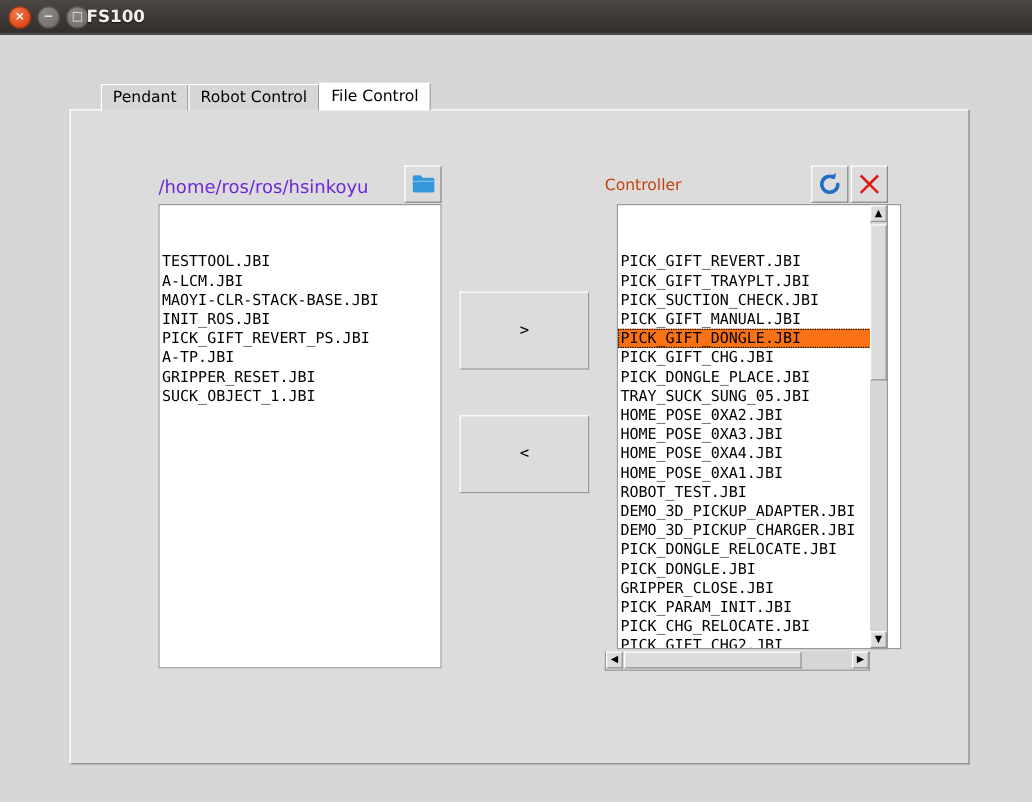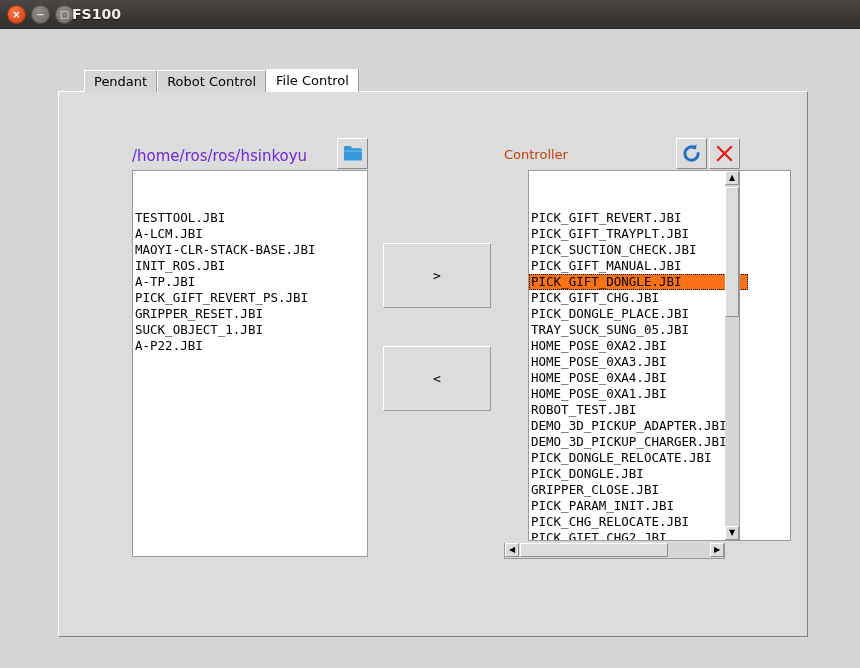--- a/index.html
+++ b/index.html
@@ -216,22 +216,22 @@
     position: absolute;
     left: 0; top: 9px;
     font-size: 13px;
     color: #c2410c;
     white-space: nowrap;
   }
   .refresh-btn { right: 33px; top: 0; width: 31px; height: 31px; }
   .delete-btn  { right: 0;    top: 0; width: 31px; height: 31px; }
 
   .right-list {
-    left: 528px; top: 170px;
-    width: 263px; height: 371px;
+    left: 514px; top: 170px;
+    width: 237px; height: 371px;
   }
   .right-list .list-items { right: auto; left: 0; width: 219px; }
 
   
   .vscroll {
     position: absolute;
     right: 504px; top: 170px;
     width: 15px; height: 371px;
     left: 725px;
     background: #d6d6d6;
@@ -327,25 +327,24 @@
       </svg>
     </div>
   </div>
 
   <div class="listbox left-list">
     <div class="list-items" id="left-items">
         <div class="list-item">TESTTOOL.JBI</div>
         <div class="list-item">A-LCM.JBI</div>
         <div class="list-item">MAOYI-CLR-STACK-BASE.JBI</div>
         <div class="list-item">INIT_ROS.JBI</div>
+        <div class="list-item">PICK_GIFT_REVERT_PS.JBI</div>
         <div class="list-item">A-TP.JBI</div>
-        <div class="list-item">PICK_GIFT_REVERT_PS.JBI</div>
         <div class="list-item">GRIPPER_RESET.JBI</div>
         <div class="list-item">SUCK_OBJECT_1.JBI</div>
-        <div class="list-item">A-P22.JBI</div>
       </div>
   </div>
 
   <div class="xfer-btn xfer-right">
     <span>&gt;</span>
   </div>
   <div class="xfer-btn xfer-left">
     <span>&lt;</span>
   </div>
 

